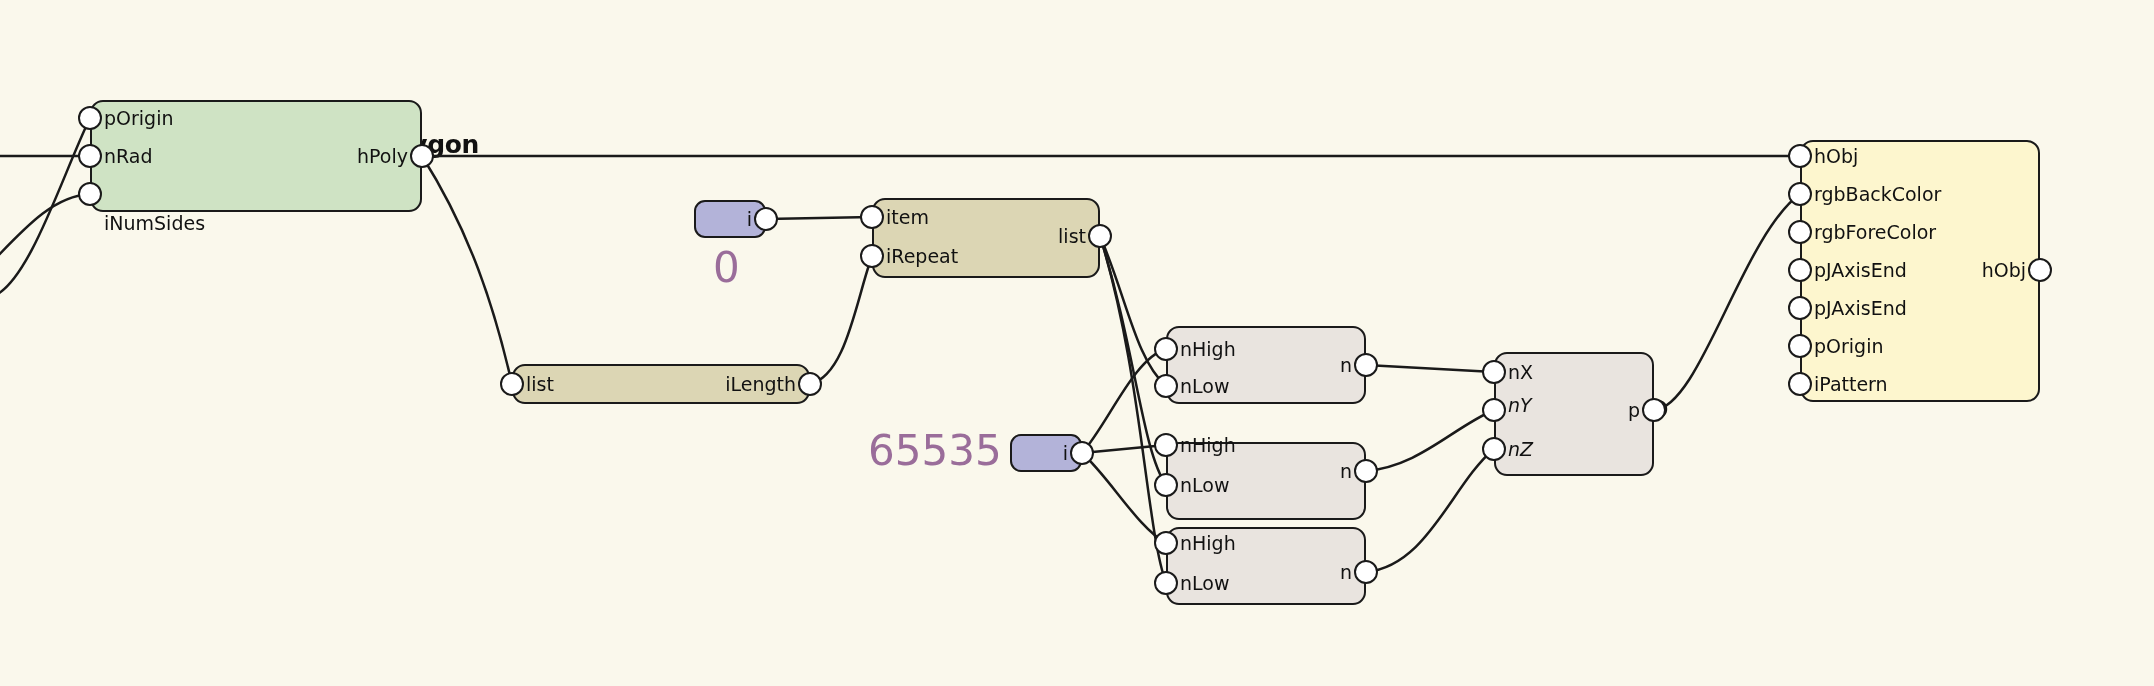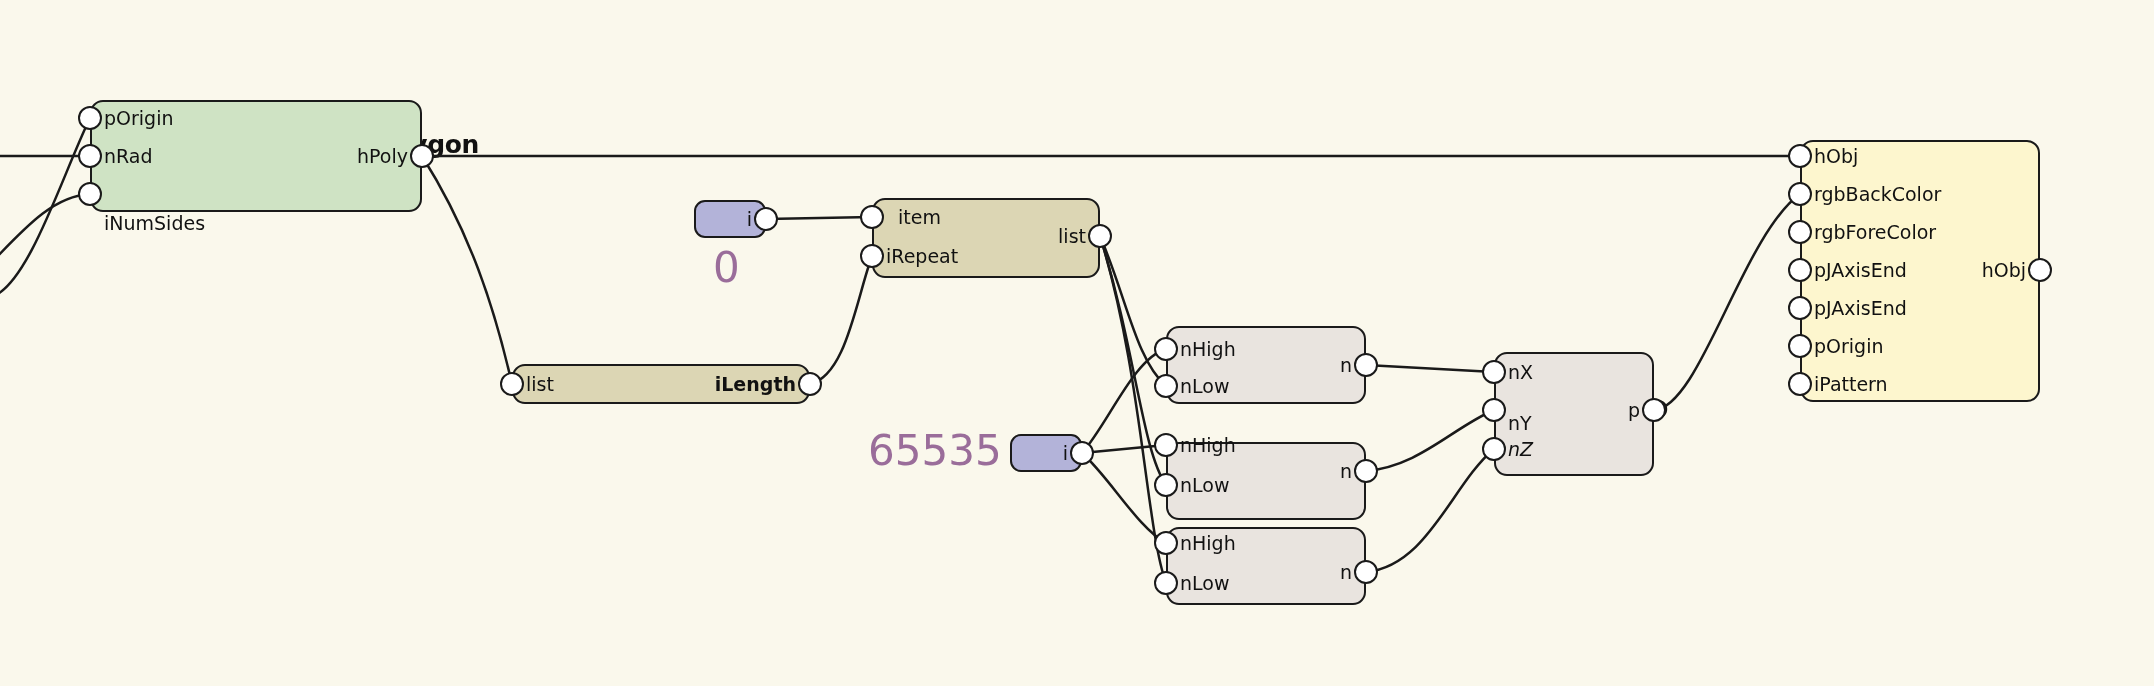--- a/index.html
+++ b/index.html
@@ -113,31 +113,31 @@
       <div class="port" style="left: 410px; top: 144px;"></div>
       <div class="port-label out" style="left: 288px; width: 120px; top: 147px;">hPoly</div>
       <div class="node small" style="left: 694px; top: 200px; width: 72px; height: 38px; background: rgb(179, 179, 217); border-color: rgb(26, 26, 26);"></div>
       <div class="node-title" style="left: 712px; top: 204.74px; font-size: 23px;">Int</div>
       <div class="port" style="left: 754px; top: 207px;"></div>
       <div class="port-label out" style="left: 632px; width: 120px; top: 210px;">i</div>
       <div class="literal" style="left: 713px; top: 247px; font-size: 42px; color: rgb(154, 109, 154);">0</div>
       <div class="node" style="left: 872px; top: 198px; width: 228px; height: 80px; background: rgb(220, 214, 180); border-color: rgb(26, 26, 26);"></div>
       <div class="node-title" style="left: 948px; top: 220.5px; font-size: 25px;">Repeat</div>
       <div class="port" style="left: 860px; top: 205px;"></div>
-      <div class="port-label" style="left: 886px; top: 208px; margin-left: 12px;">item</div>
+      <div class="port-label" style="left: 886px; top: 208px;">item</div>
       <div class="port" style="left: 860px; top: 244px;"></div>
       <div class="port-label" style="left: 886px; top: 247px;">iRepeat</div>
       <div class="port" style="left: 1088px; top: 224px;"></div>
       <div class="port-label out" style="left: 966px; width: 120px; top: 227px;">list</div>
       <div class="node" style="left: 512px; top: 364px; width: 298px; height: 40px; background: rgb(220, 214, 180); border-color: rgb(26, 26, 26);"></div>
       <div class="node-title muted" style="left: 590px; top: 368.5px; font-size: 25px;">Get List Length</div>
       <div class="port" style="left: 500px; top: 372px;"></div>
       <div class="port-label" style="left: 526px; top: 375px;">list</div>
       <div class="port" style="left: 798px; top: 372px;"></div>
-      <div class="port-label out" style="left: 676px; width: 120px; top: 375px; font-weight: bold;">iLength</div>
+      <div class="port-label out" style="left: 676px; width: 120px; top: 375px;">iLength</div>
       <div class="node small" style="left: 1010px; top: 434px; width: 72px; height: 38px; background: rgb(179, 179, 217); border-color: rgb(26, 26, 26);"></div>
       <div class="node-title" style="left: 1028px; top: 438.74px; font-size: 23px;">Int</div>
       <div class="port" style="left: 1070px; top: 441px;"></div>
       <div class="port-label out" style="left: 948px; width: 120px; top: 444px;">i</div>
       <div class="literal" style="left: 868px; top: 430px; font-size: 42px; color: rgb(154, 109, 154);">65535</div>
       <div class="node" style="left: 1166px; top: 326px; width: 200px; height: 78px; background: rgb(233, 228, 223); border-color: rgb(26, 26, 26);"></div>
       <div class="node-title" style="left: 1234px; top: 349.5px; font-size: 25px;">Random</div>
       <div class="port" style="left: 1154px; top: 337px;"></div>
       <div class="port-label" style="left: 1180px; top: 340px;">nHigh</div>
       <div class="port" style="left: 1154px; top: 374px;"></div>
@@ -158,21 +158,21 @@
       <div class="port-label" style="left: 1180px; top: 534px;">nHigh</div>
       <div class="port" style="left: 1154px; top: 571px;"></div>
       <div class="port-label" style="left: 1180px; top: 574px;">nLow</div>
       <div class="port" style="left: 1354px; top: 560px;"></div>
       <div class="port-label out" style="left: 1232px; width: 120px; top: 563px;">n</div>
       <div class="node" style="left: 1494px; top: 352px; width: 160px; height: 124px; background: rgb(233, 228, 223); border-color: rgb(26, 26, 26);"></div>
       <div class="node-title" style="left: 1550px; top: 394.5px; font-size: 25px;">Point 3D</div>
       <div class="port" style="left: 1482px; top: 360px;"></div>
       <div class="port-label" style="left: 1508px; top: 363px; text-align: right;">nX</div>
       <div class="port" style="left: 1482px; top: 398px;"></div>
-      <div class="port-label" style="left: 1508px; top: 414px;">nY</div>
+      <div class="port-label" style="left: 1508px; top: 396px; font-style: italic;">nY</div>
       <div class="port" style="left: 1482px; top: 437px;"></div>
       <div class="port-label" style="left: 1508px; top: 440px; font-style: italic;">nZ</div>
       <div class="port" style="left: 1642px; top: 398px;"></div>
       <div class="port-label out" style="left: 1520px; width: 120px; top: 401px;">p</div>
       <div class="node" style="left: 1800px; top: 140px; width: 240px; height: 262px; background: rgb(253, 246, 206); border-color: rgb(26, 26, 26);"></div>
       <div class="node-title" style="left: 1894px; top: 254.5px; font-size: 25px;">Set Fill</div>
       <div class="port" style="left: 1788px; top: 144px;"></div>
       <div class="port-label" style="left: 1814px; top: 147px;">hObj</div>
       <div class="port" style="left: 1788px; top: 182px;"></div>
       <div class="port-label" style="left: 1814px; top: 185px;">rgbBackColor</div>

